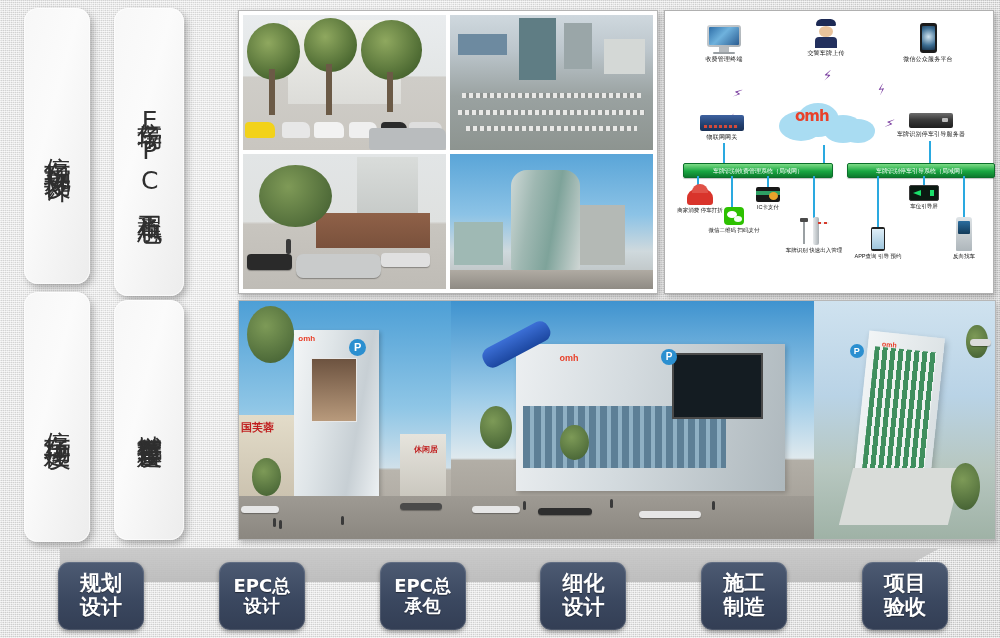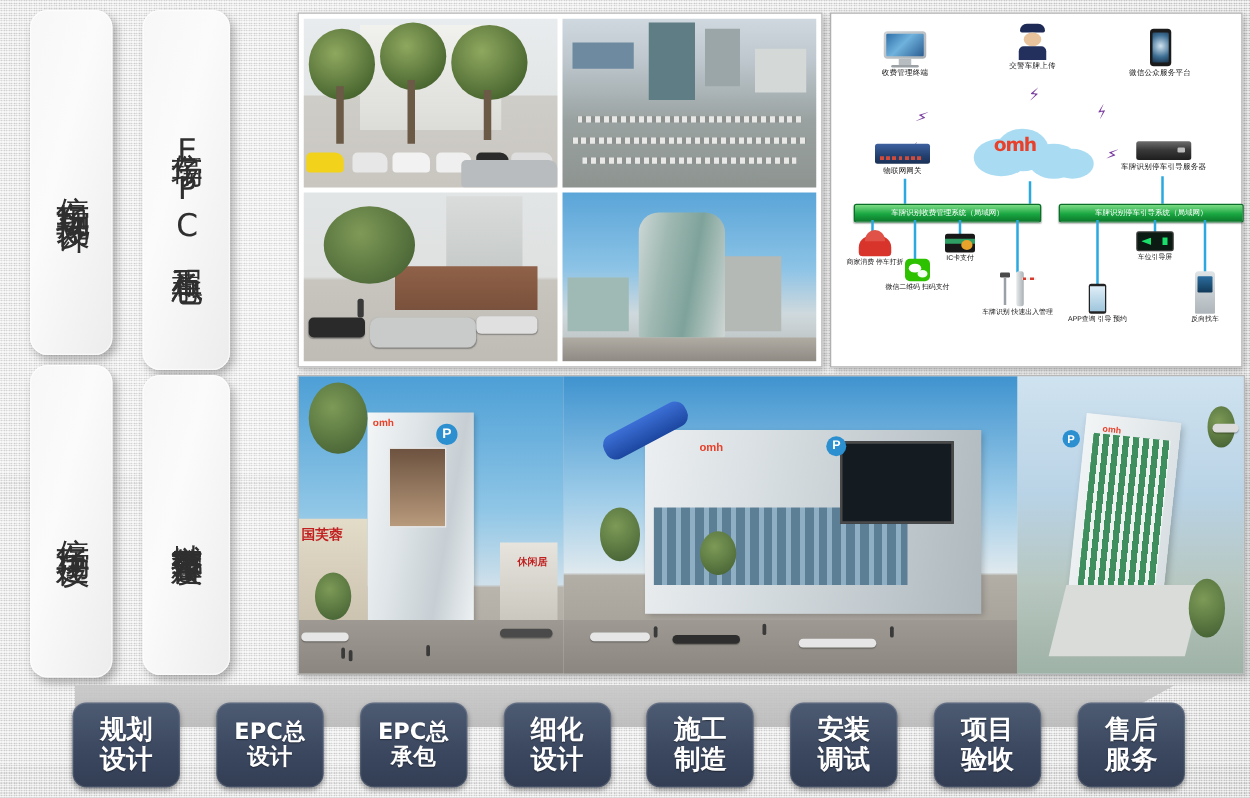--- a/index.html
+++ b/index.html
@@ -486,24 +486,16 @@
   </div>
   <div class="step">
     <span class="slabel">细化
 设计</span>
   </div>
   <div class="step">
     <span class="slabel">施工
 制造</span>
   </div>
   <div class="step">
-    <span class="slabel">安装
-调试</span>
-  </div>
-  <div class="step">
     <span class="slabel">项目
 验收</span>
   </div>
-  <div class="step">
-    <span class="slabel">售后
-服务</span>
-  </div>
 </div>
 
 </body></html>

